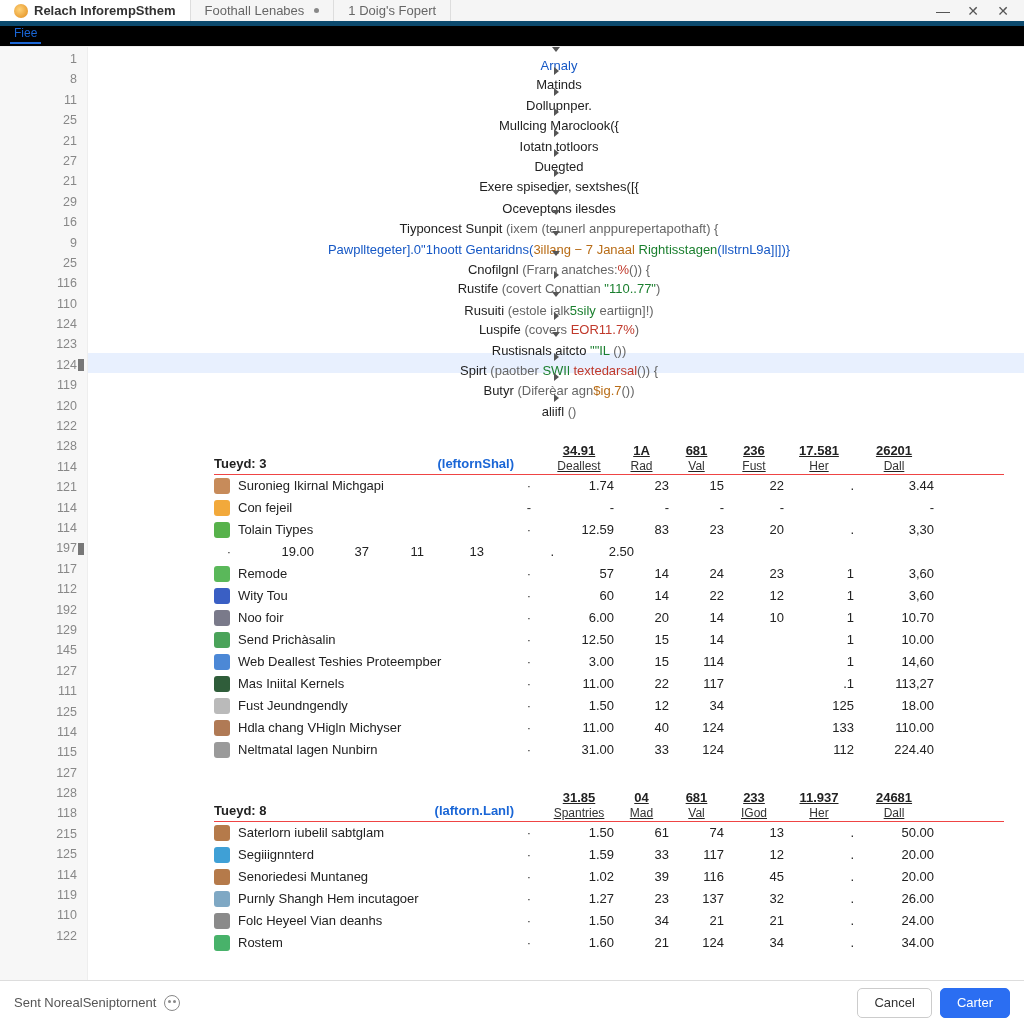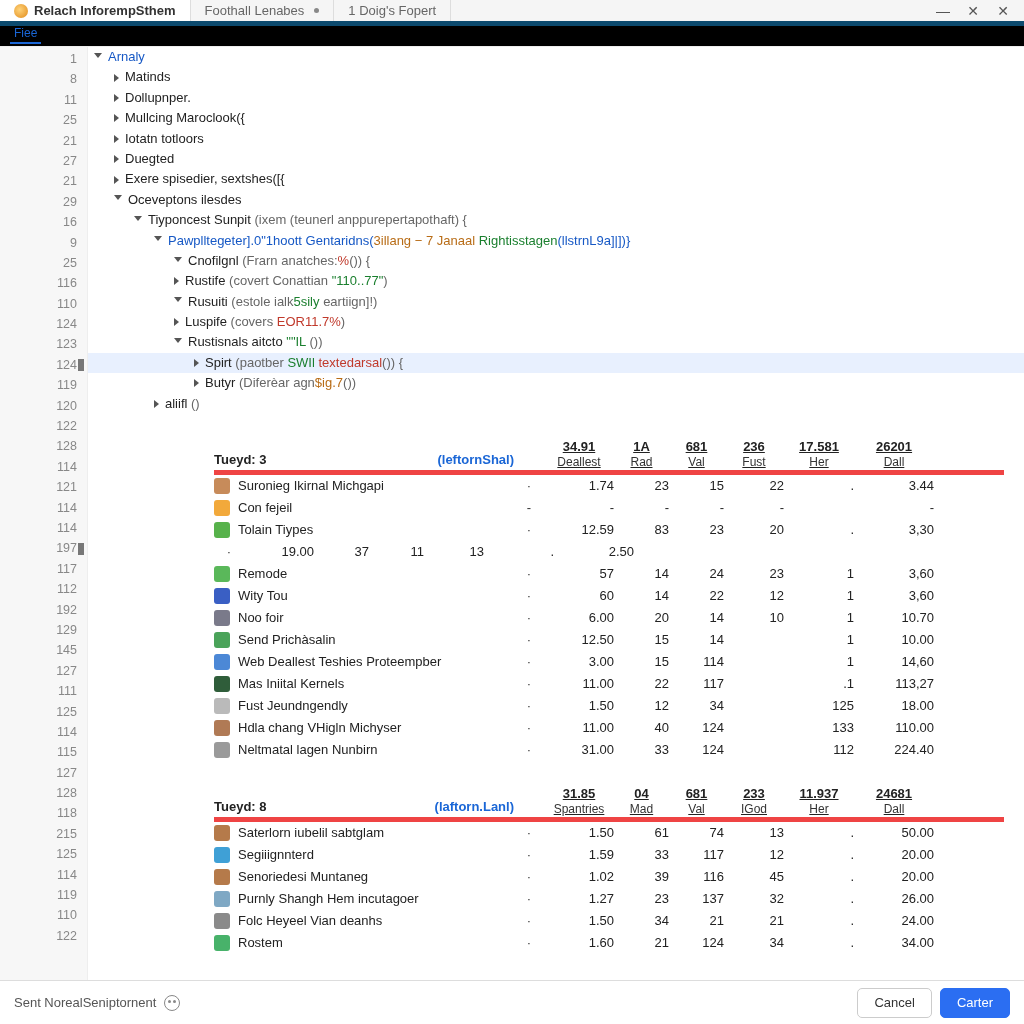--- a/index.html
+++ b/index.html
@@ -83,21 +83,21 @@
     background: #777;
   }
   .content {
     flex: 1;
     overflow: hidden;
     padding-left: 6px;
     line-height: 20.4px;
     font-size: 13px;
     position: relative;
   }
-  .row { height: 20.4px; display: flex; align-items: center; white-space: nowrap; }
+  .row { height: 20.4px; display: flex; align-items: center; white-space: nowrap; flex-direction: column; }
   .row.hl { background: #e8f0fe; margin-left: -6px; padding-left: 6px; width: calc(100% + 6px); }
   .caret {
     width: 0; height: 0;
     border-top: 4px solid transparent;
     border-bottom: 4px solid transparent;
     border-left: 5px solid #555;
     margin-right: 6px;
     flex-shrink: 0;
   }
   .caret.open {
@@ -109,21 +109,21 @@
     flex-shrink: 0;
   }
   .ind { display:inline-block; }
   .blue { color: #1658c5; }
   .green { color: #1a7f2e; }
   .red { color: #c0392b; }
   .orange { color: #b86c16; }
   .gray { color: #666; }
   
   .tbl { margin-left: 120px; margin-right: 20px; }
-  .thead { display: flex; align-items: flex-end; border-bottom: 5px solid #ef4444; height: 40.8px; }
+  .thead { display: flex; align-items: flex-end; border-bottom: 1px solid #ef4444; height: 40.8px; }
   .thead .lab { font-weight: 600; }
   .thead .link { color: #1a66d6; font-weight: 600; cursor: pointer; }
   .thead .colh { text-align: center; line-height: 1.25; text-decoration: underline; }
   .colh .n { font-weight: 600; }
   .colh .s { color: #333; font-size: 12px; }
   .tr { display: flex; align-items: center; height: 22px; }
   .tr .ic { width: 16px; height: 16px; border-radius: 3px; margin-right: 8px; display:inline-block; flex-shrink:0; }
   .cell { text-align: right; }
   .c-name { flex: 0 0 300px; display:flex; align-items:center;}
   .c-dot  { flex: 0 0 30px; text-align:center; color:#333;}

